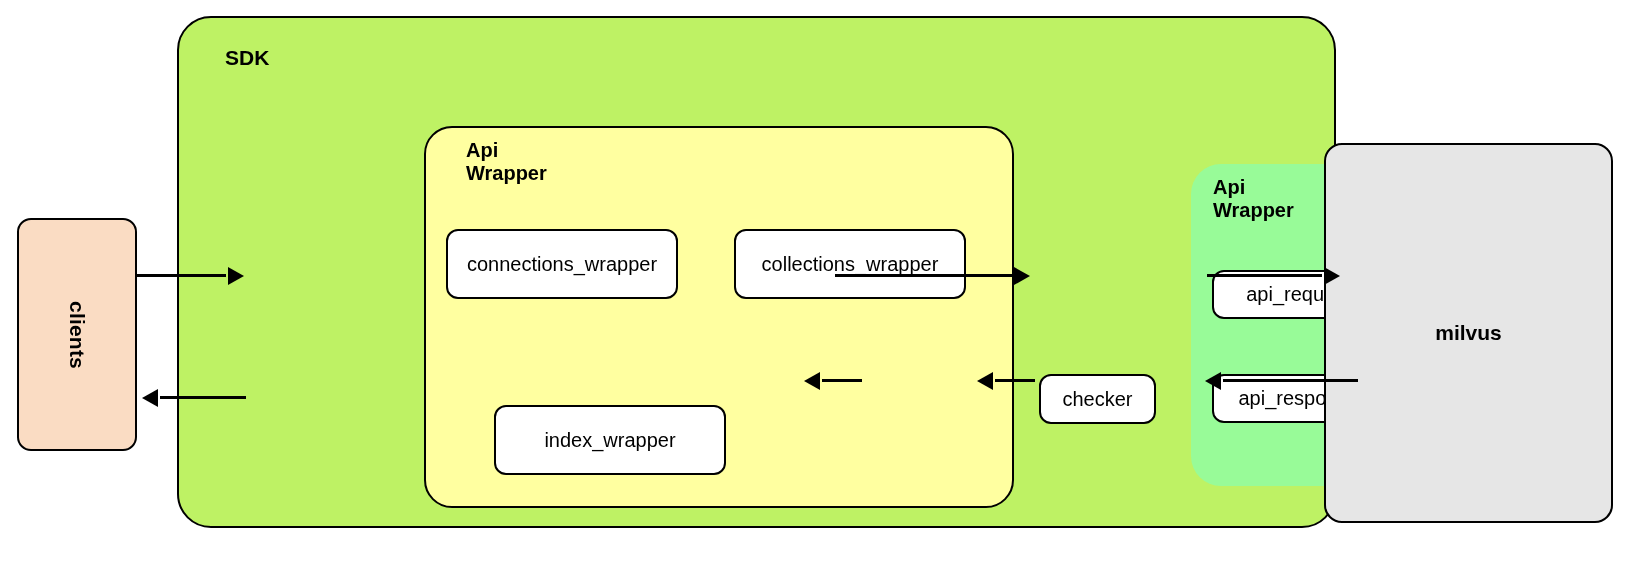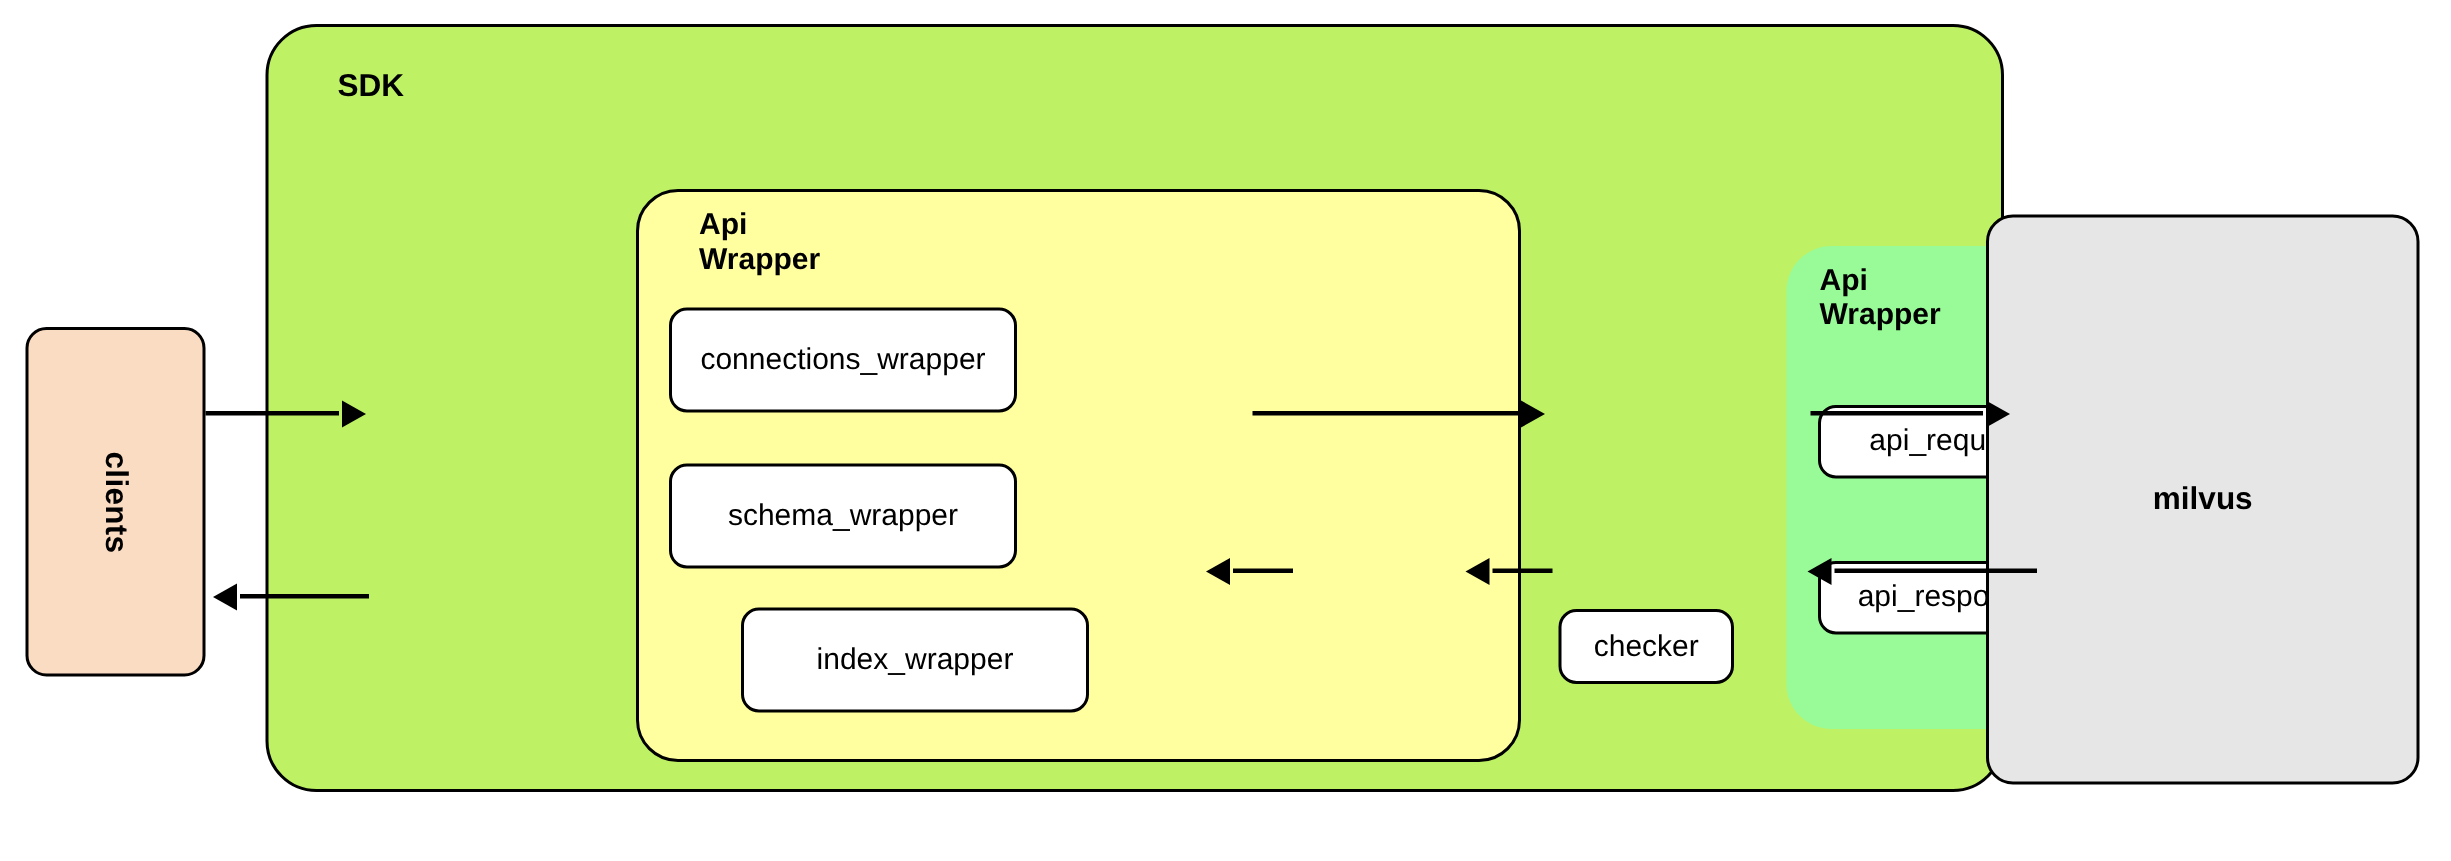--- a/index.html
+++ b/index.html
@@ -97,21 +97,21 @@
     display: flex;
     align-items: center;
     justify-content: center;
     font-size: 20px;
     color: #000000;
     width: 232px;
     height: 70px;
   }
   .col-a { left: 20px; }
   .col-b { left: 308px; }
-  .row-1 { top: 77px; }
+  .row-1 { top: 101px; }
   .row-2 { top: 181px; }
   .row-3 { top: 277px; margin-left: 48px; }
 
   
   #api-gateway-box {
     left: 1012px;
     top: 146px;
     width: 275px;
     height: 322px;
     background: #98fb98;
@@ -149,21 +149,20 @@
   
   #checker-box {
     left: 860px;
     top: 356px;
     width: 117px;
     height: 50px;
     background: #ffffff;
     border-radius: 12px;
     font-size: 20px;
     color: #000000;
-    margin-top: 32px;
   }
 
   
   #milvus-box {
     left: 1324px;
     top: 143px;
     width: 289px;
     height: 380px;
     background: #e6e6e6;
     border-radius: 18px;
@@ -210,21 +209,21 @@
   <div class="box stroked" id="sdk-box">
     <span id="sdk-title">SDK</span>
 
     <div class="box stroked" id="api-wrapper-box">
       <div id="api-wrapper-title">
         <div>Api</div>
         <div>Wrapper</div>
       </div>
 
       <div class="wrapper-card col-a row-1">connections_wrapper</div>
-      <div class="wrapper-card col-a row-2">schema_wrapper</div>
+      <div class="wrapper-card col-b row-1">collections_wrapper</div>
       <div class="wrapper-card col-a row-3">index_wrapper</div>
     </div>
 
     <div class="box" id="api-gateway-box">
       <div id="api-gateway-title">
         <div>Api</div>
         <div>Wrapper</div>
       </div>
       <div class="gateway-card" id="api-request-card">api_request</div>
       <div class="gateway-card" id="api-response-card">api_response</div>

